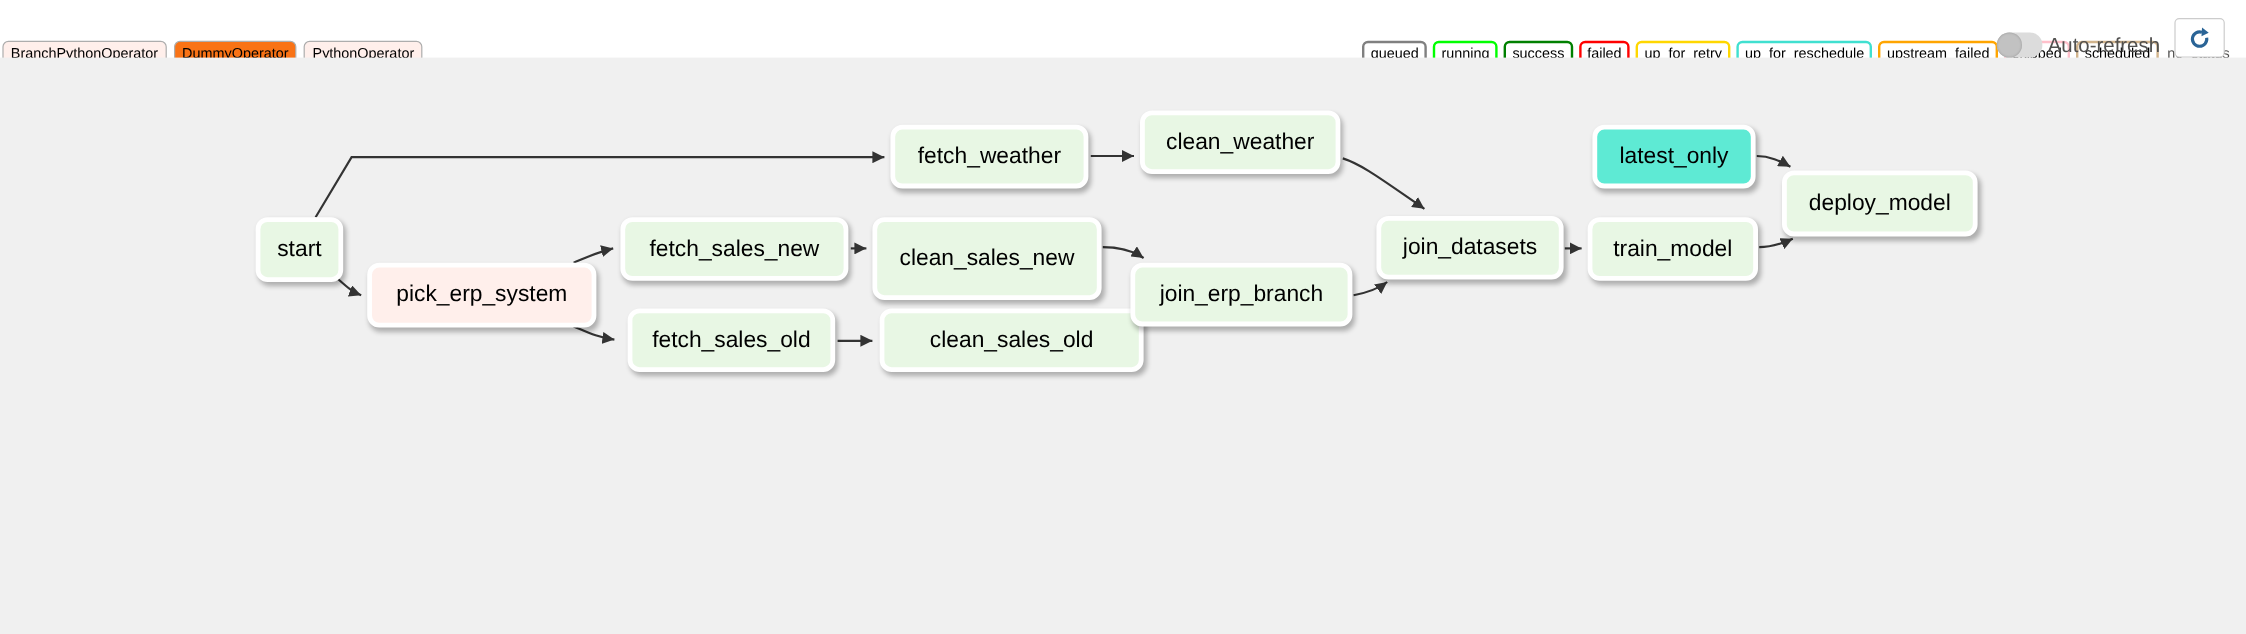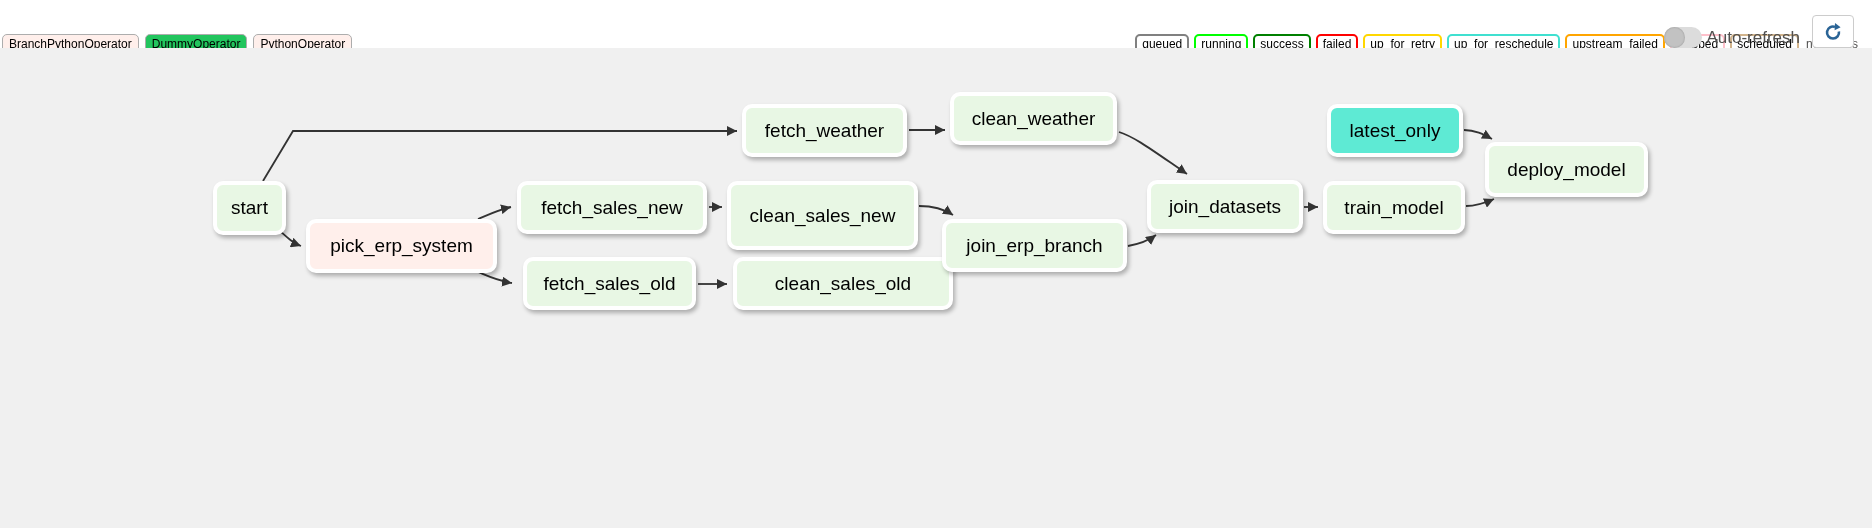--- a/index.html
+++ b/index.html
@@ -113,21 +113,21 @@
   }
 </style>
 </head>
 <body>
 
 <div class="screen">
 
   <div class="topbar">
     <div class="op-legend">
         <span class="op-chip" style="background: rgb(255, 239, 235);">BranchPythonOperator</span>
-        <span class="op-chip" style="background: #22c55e; text-align: center;">DummyOperator</span>
+        <span class="op-chip" style="background: #f97316; text-align: center;">DummyOperator</span>
         <span class="op-chip" style="background: rgb(255, 239, 235);">PythonOperator</span>
       </div>
     <div class="status-legend">
         <span class="status-chip" style="border-color: rgb(128, 128, 128);">queued</span>
         <span class="status-chip" style="border-color: rgb(0, 255, 0);">running</span>
         <span class="status-chip" style="border-color: rgb(0, 128, 0);">success</span>
         <span class="status-chip" style="border-color: rgb(255, 0, 0);">failed</span>
         <span class="status-chip" style="border-color: rgb(255, 215, 0);">up_for_retry</span>
         <span class="status-chip" style="border-color: rgb(64, 224, 208);">up_for_reschedule</span>
         <span class="status-chip" style="border-color: rgb(255, 165, 0);">upstream_failed</span>

